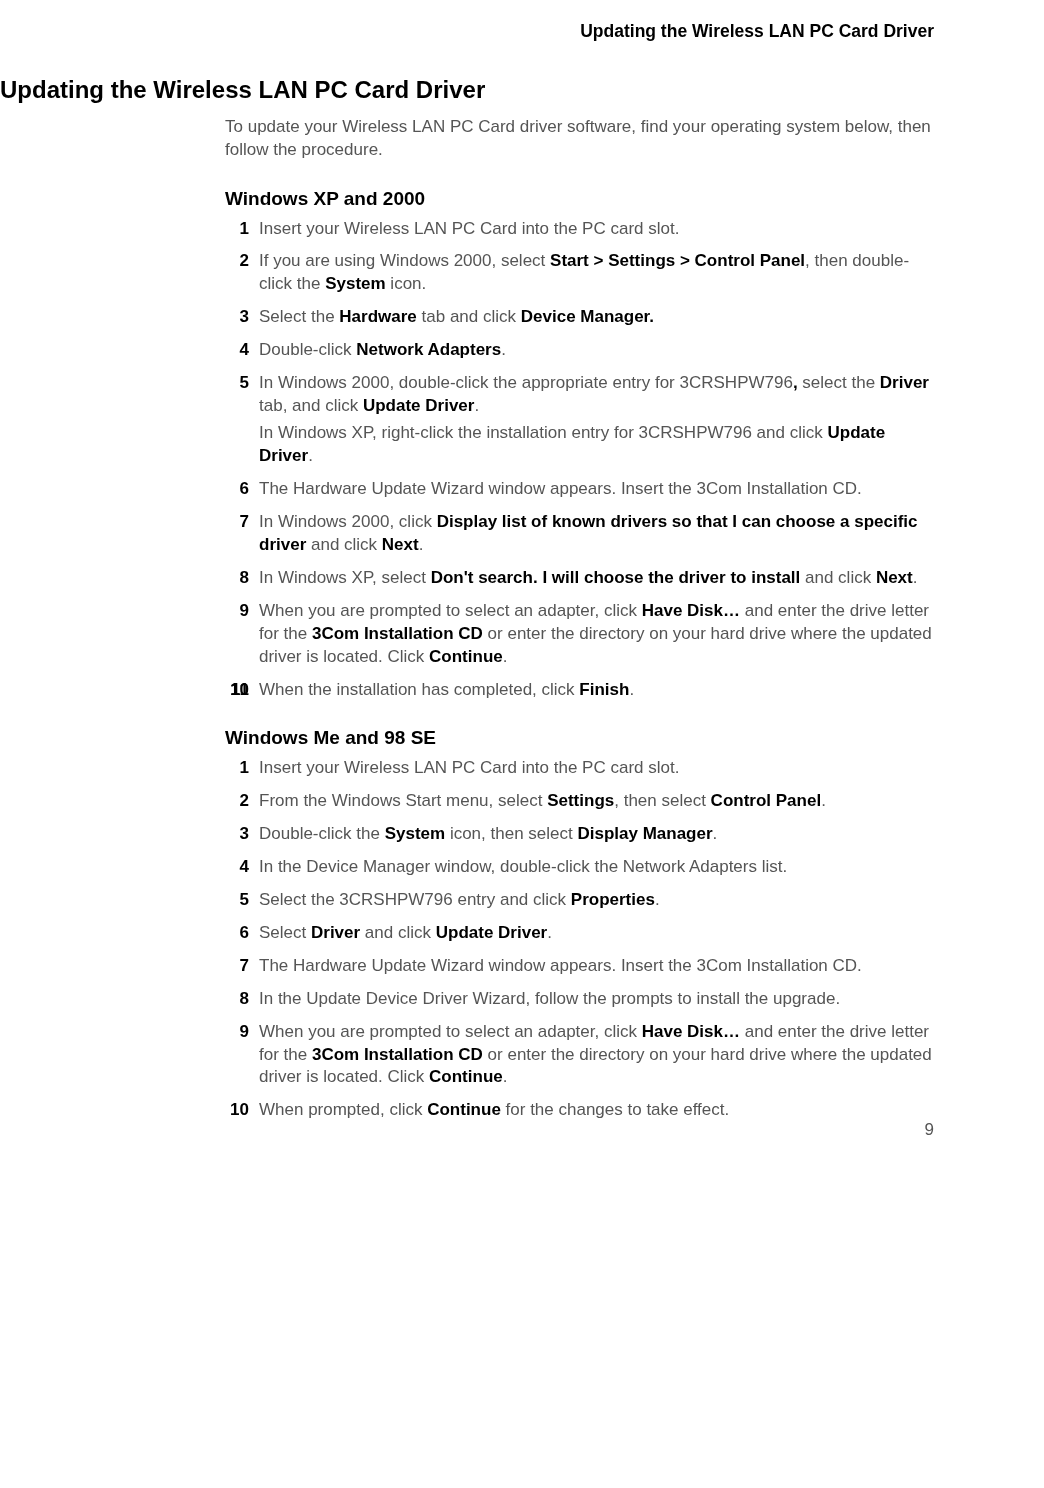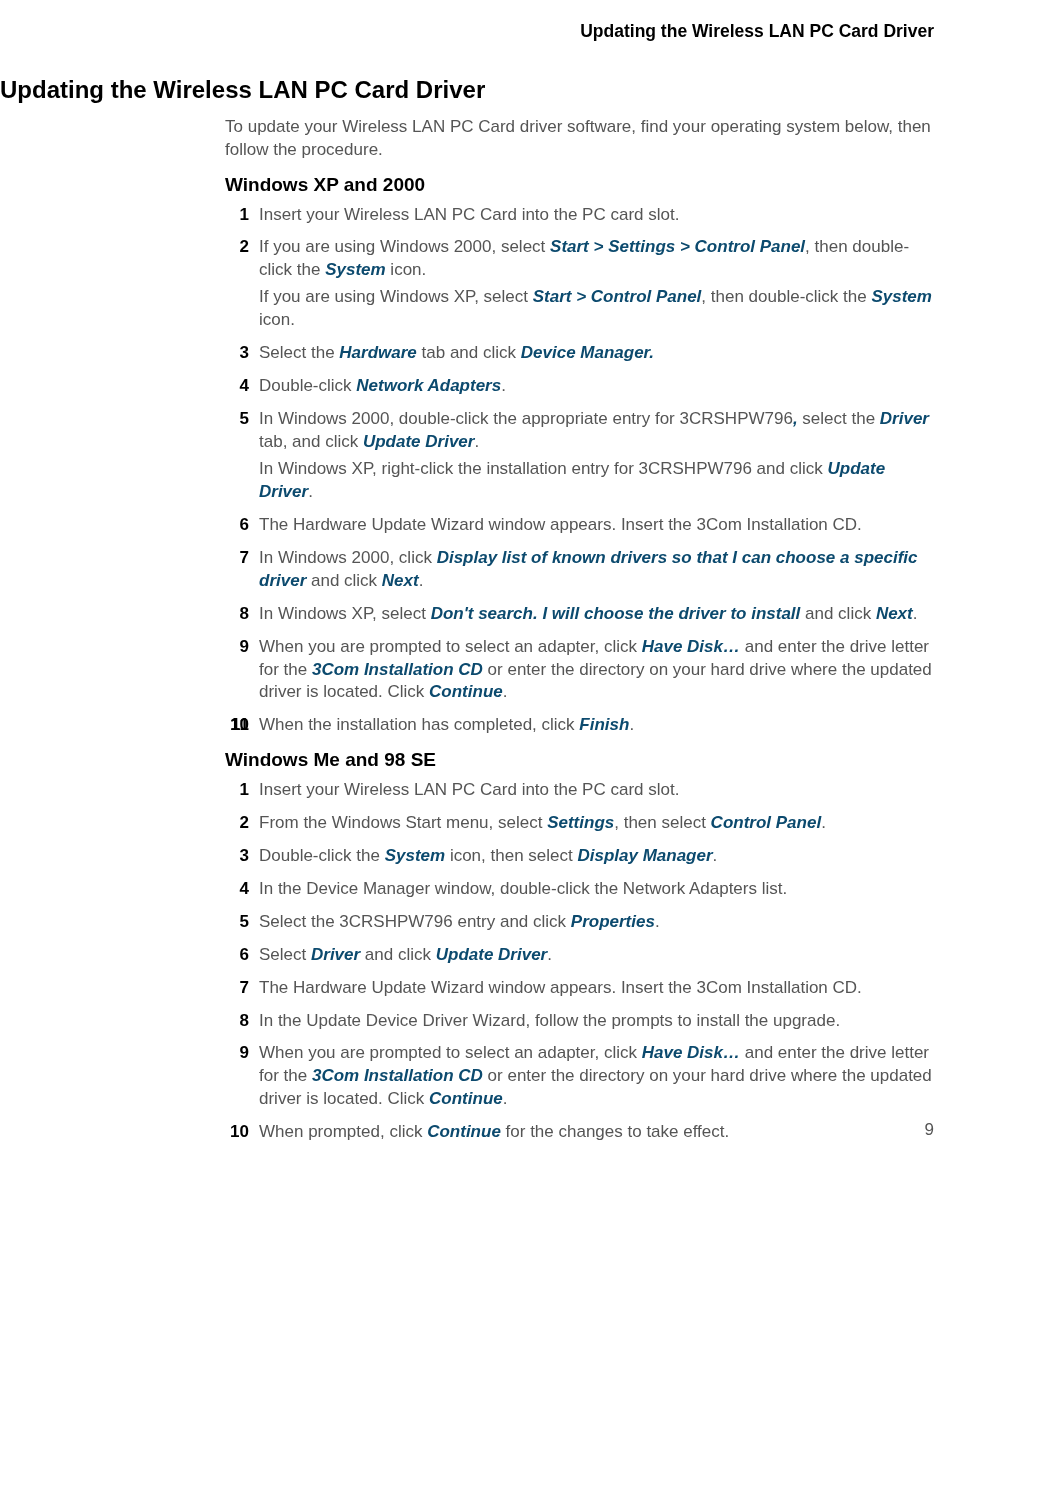--- a/index.html
+++ b/index.html
@@ -34,21 +34,21 @@
     color: #000;
   }
   .intro {
     margin-left: 225px;
     color: #555;
     padding-right: 96px;
   }
   h2.sub-title {
     font-size: 19px;
     font-weight: bold;
-    margin: 10px 0 6px 225px;
+    margin: 24px 0 6px 225px;
     color: #000;
   }
   ol.steps {
     list-style: none;
     margin: 0;
     padding: 0 108px 0 0;
   }
   ol.steps > li {
     position: relative;
     padding-left: 259px;
@@ -56,21 +56,21 @@
     color: #555;
   }
   ol.steps > li .num {
     position: absolute;
     left: 225px;
     width: 24px;
     text-align: right;
     font-weight: bold;
     color: #000;
   }
-  .bi { font-weight: bold; font-style: italic; color:#0c4a6e;text-align:right; }
+  .bi { font-weight: bold; color:#000000;text-align:right; }
   .para { display:block; margin-top:4px; }
   .page-number {
     position: absolute;
     bottom: 18px;
     right: 110px;
     color: #555;
     font-size: 17px;
   }
 </style>
 </head>
@@ -83,21 +83,20 @@
 
   <div class="intro">To update your Wireless LAN PC Card driver software, find your operating system below, then follow the procedure.</div>
 
   <h2 class="sub-title">Windows XP and 2000</h2>
   <ol class="steps">
     <li><span class="num">1</span><span>Insert your Wireless LAN PC Card into the PC card slot.</span></li>
 
     <li><span class="num">2</span>
       <span>
         <span>If you are using Windows 2000, select </span><span class="bi">Start &gt; Settings &gt; Control Panel</span><span>, then double-click the </span><span class="bi">System</span><span> icon.</span>
-        <span class="para"><span>If you are using Windows XP, select </span><span class="bi">Start &gt; Control Panel</span><span>, then double-click the </span><span class="bi">System</span><span> icon.</span></span>
       </span>
     </li>
 
     <li><span class="num">3</span><span><span>Select the </span><span class="bi">Hardware</span><span> tab and click </span><span class="bi">Device Manager.</span></span></li>
 
     <li><span class="num">4</span><span><span>Double-click </span><span class="bi">Network Adapters</span><span>.</span></span></li>
 
     <li><span class="num">5</span>
       <span>
         <span>In Windows 2000, double-click the appropriate entry for 3CRSHPW796</span><span class="bi">,</span><span> select the </span><span class="bi">Driver</span><span> tab, and click </span><span class="bi">Update Driver</span><span>.</span>

